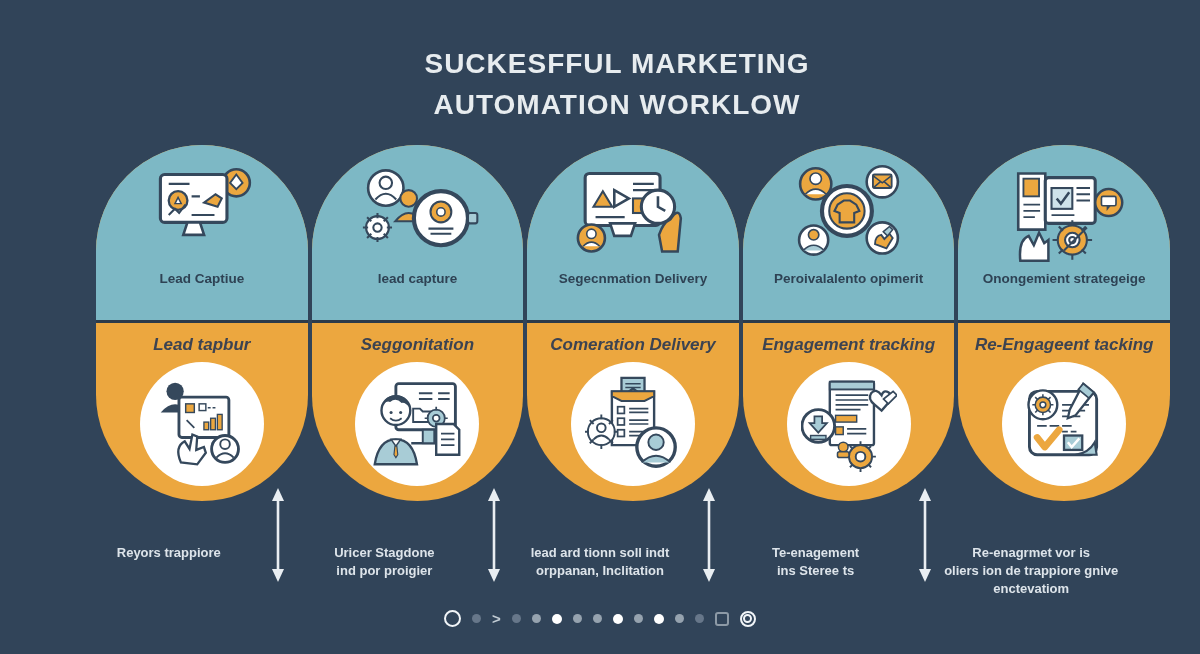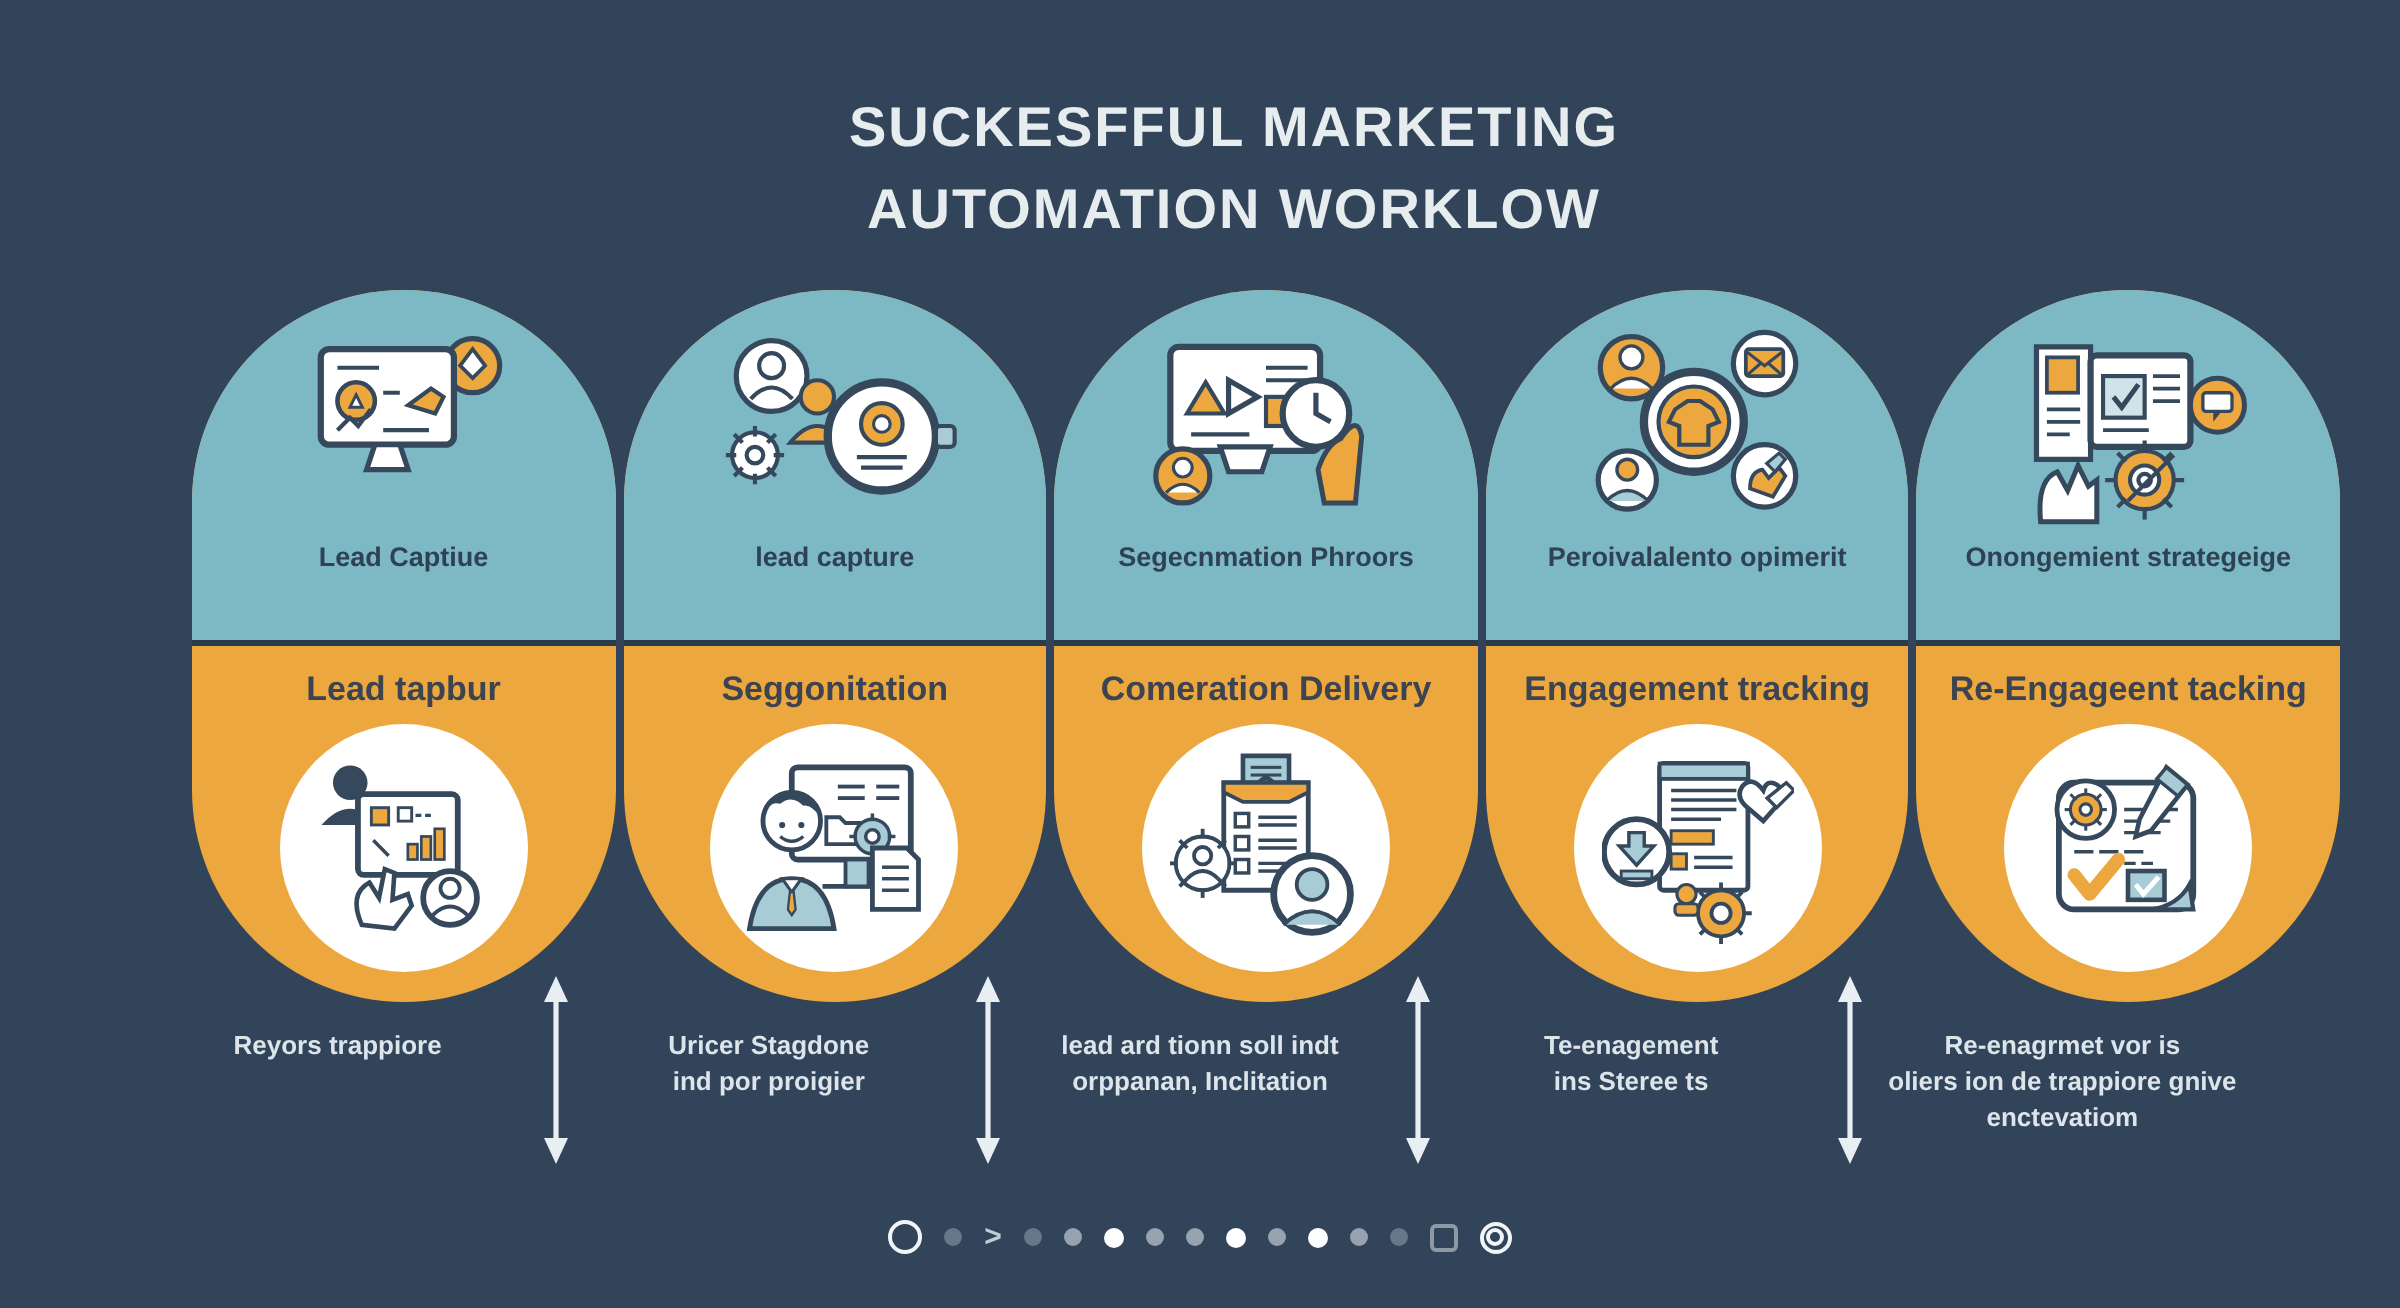--- a/index.html
+++ b/index.html
@@ -26,28 +26,28 @@
     display:flex;flex-direction:column;align-items:center;
   }
   .cap-icon{height:112px;display:flex;align-items:flex-end;justify-content:center;padding-top:8px;}
   .cap-label{
     margin-top:6px;max-width:170px;text-align:center;
     color:#2e4254;font-weight:bold;font-size:13.5px;line-height:1.25;
   }
   .cap-bottom{flex:1;display:flex;flex-direction:column;align-items:center;}
   .cap-header{
     margin-top:13px;color:#3c4351;font-weight:bold;font-size:17px;
-    text-align:center;max-width:200px;line-height:1.1;
+    text-align:center;max-width:200px;line-height:1.1;font-style:italic;
   }
   .icon-circle{
     margin-top:7px;width:124px;height:124px;border-radius:50%;
     background:#ffffff;display:flex;align-items:center;justify-content:center;
   }
   .captions{
-    position:absolute;top:514px;left:63px;width:1074px;display:flex;gap:4px;
+    position:absolute;top:544px;left:63px;width:1074px;display:flex;gap:4px;
   }
   .caption{
     flex:1;text-align:center;color:#dde4ea;font-weight:bold;
     font-size:13px;line-height:1.4;padding:0 10px;box-sizing:border-box;
   }
   .v-arrow{position:absolute;top:488px;width:18px;height:94px;}
   .pagination{
     position:absolute;top:610px;left:0;width:100%;
     display:flex;align-items:center;justify-content:center;gap:11px;
   }
@@ -197,21 +197,21 @@
           <line x1="24" y1="54" x2="52" y2="54" stroke="#35485c" stroke-width="2"></line>
           <circle cx="84" cy="44" r="16" fill="#fff" stroke="#35485c" stroke-width="3"></circle>
           <path d="M84 34 v10 l7 4" fill="none" stroke="#35485c" stroke-width="2.5"></path>
           <path d="M96 56 q8 -12 10 -1 l-3 32 h-15 l-3 -16 q4 -12 11 -15 z" fill="#eca73f" stroke="#35485c" stroke-width="2.4"></path>
           <path d="M42 74 h16 l4 -12 h-24 z" fill="#fff" stroke="#35485c" stroke-width="2.5" transform="translate(0,-2)"></path>
           <circle cx="20" cy="74" r="13" fill="#eca73f" stroke="#35485c" stroke-width="2.5"></circle>
           <circle cx="20" cy="70" r="4.5" fill="#fff" stroke="#35485c" stroke-width="1.5"></circle>
           <path d="M12 82 q8 -8 16 0" fill="#fff" stroke="#35485c" stroke-width="1.5"></path>
         </svg>
       </div>
-      <div class="cap-label">Segecnmation Phroors</div>
+      <div class="cap-label">Segecnmation Delivery</div>
     </div>
     <div class="cap-bottom">
       <div class="cap-header">Comeration Delivery</div>
       <div class="icon-circle">
         <svg width="96" height="96" viewBox="0 0 100 100">
           <path d="M38 2 h24 v20 l-12 -9 -12 9 z" fill="#a8ccd6" stroke="#35485c" stroke-width="2.4"></path>
           <line x1="42" y1="8" x2="58" y2="8" stroke="#35485c" stroke-width="1.6"></line>
           <line x1="42" y1="12" x2="58" y2="12" stroke="#35485c" stroke-width="1.6"></line>
           <path d="M28 16 h44 v56 h-44 z" fill="#fff" stroke="#35485c" stroke-width="2.5"></path>
           <path d="M28 16 h44 v5 l-10 5 h-24 l-10 -5 z" fill="#eca73f" stroke="#35485c" stroke-width="2"></path>

